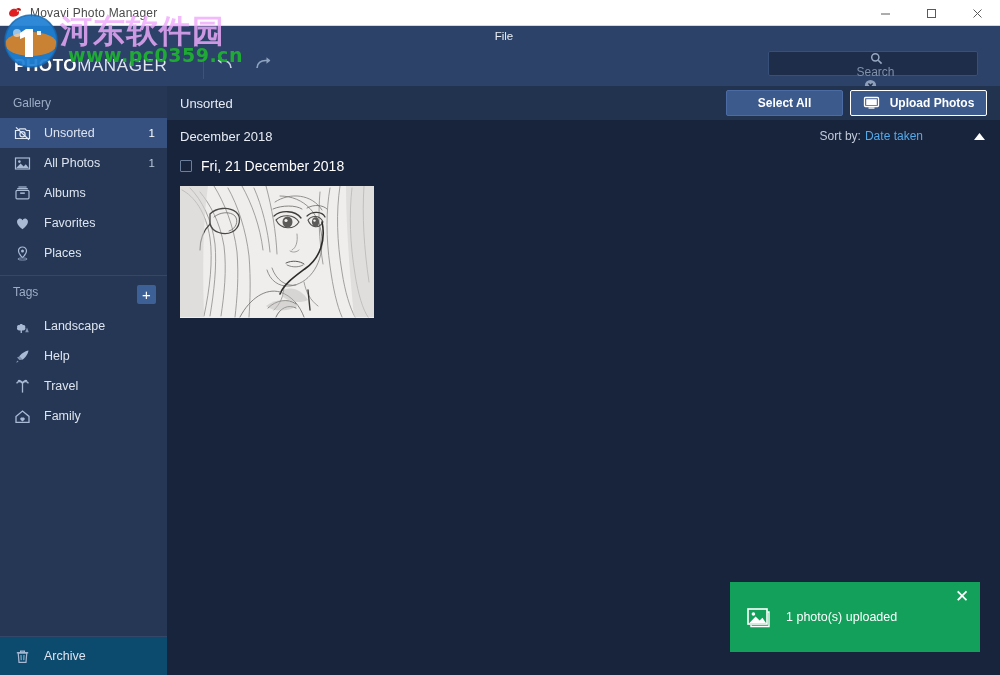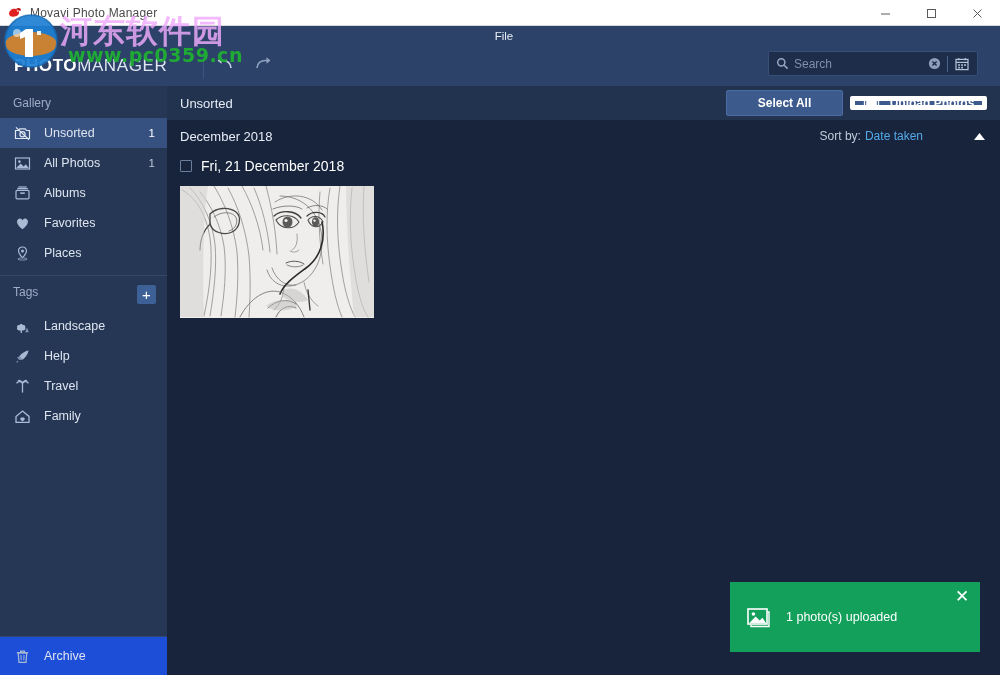--- a/index.html
+++ b/index.html
@@ -86,21 +86,21 @@
     margin-left: 4px;
   }
 
   .searchbox {
     position: absolute; right: 22px; top: 51px;
     width: 210px; height: 25px;
     background: #1d2d4a;
     border: 1px solid #3a5party;
     border: 1px solid #37507a;
     border-radius: 2px;
-    display: flex; align-items: center;
+    display: flex; align-items: center; flex-direction: column;
   }
   .search-ph {
     flex: 1;
     font-size: 12px; color: #7f90ab;
     margin-left: 5px;
   }
   .search-ico { margin-left: 7px; display:flex; }
   .search-clear { margin-right: 6px; display:flex; }
   .search-divider { width:1px; height:16px; background:#46628f; margin-right:7px; }
   .search-cal { margin-right: 8px; display:flex; }
@@ -149,21 +149,21 @@
   .plus-btn {
     width: 19px; height: 19px;
     background: #3d6197; border-radius: 2px;
     display: flex; align-items: center; justify-content: center;
     color: #fff; font-size: 15px; line-height: 1;
   }
 
   .archive-item {
     position: absolute; bottom: 0; left: 0;
     width: 167px; height: 39px;
-    background: #1d4ed8;
+    background: #0c4a6e;
     border-top: 1px solid #32476a;
     display: flex; align-items: center;
     padding-left: 13px;
     color: #dde4ef; font-size: 12.5px;
   }
   .archive-item .ico { width:19px; height:19px; margin-right:12px; display:flex; align-items:center; justify-content:center; }
 
   
   .content {
     position: absolute; top: 86px; left: 167px;
@@ -181,23 +181,23 @@
     height: 26px; min-width: 117px;
     background: #3a5party;
     background: #3d5a8c;
     border: 1px solid #4a6ba3;
     border-radius: 2px;
     color: #ffffff; font-size: 12px; font-weight: bold;
     display: flex; align-items: center; justify-content: center;
     margin-right: 7px;
   }
   .btn-upload {
-    height: 14px; min-width: 137px;
+    height: 26px; min-width: 137px;
     background: #3d5a8c;
-    border: 5px solid #ffffff;
+    border: 1px solid #ffffff;
     border-radius: 2px;
     color: #ffffff; font-size: 12px; font-weight: bold;
     display: flex; align-items: center; justify-content: center;
     margin-right: 13px;
   }
   .btn-upload .ico { margin-right: 10px; display: flex; }
 
   .group-bar {
     height: 32px;
     display: flex; align-items: center;

